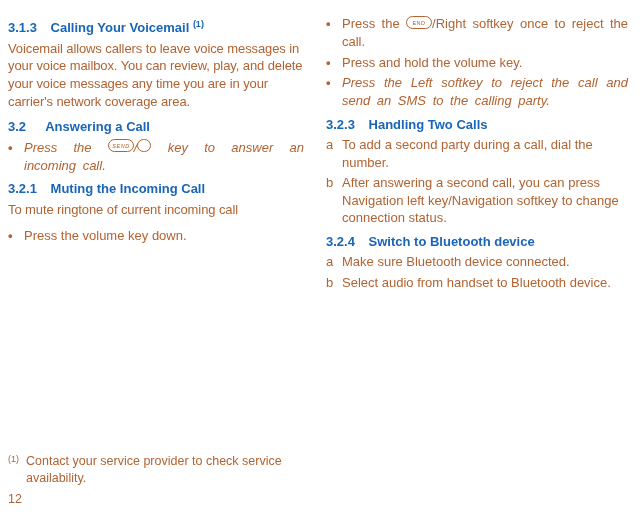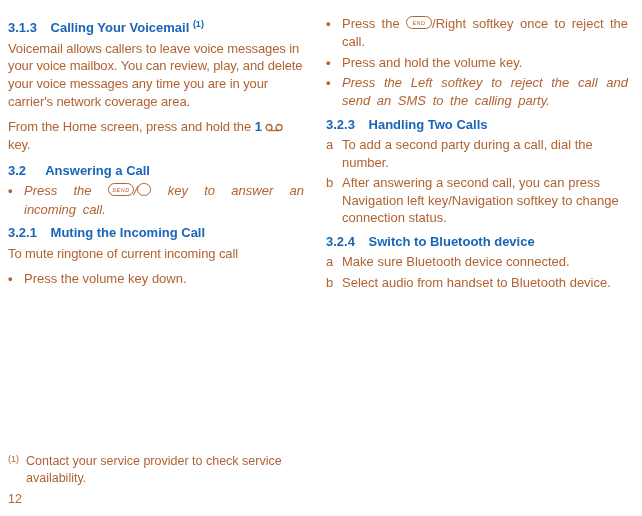--- a/index.html
+++ b/index.html
@@ -102,32 +102,20 @@
   <div class="col left">
 
     <div class="section-head">
       <span class="num">3.1.3</span>
       <span>Calling Your Voicemail</span>
       <span class="sup">(1)</span>
     </div>
 
     <div class="body">Voicemail allows callers to leave voice messages in your voice mailbox. You can review, play, and delete your voice messages any time you are in your carrier's network coverage area.</div>
 
-    <div class="body">
-      <span>From the Home screen, press and hold the </span><span style="color:#1965b8;font-weight:bold">1</span>
-      <span class="voicemail-icon">
-        <svg width="18" height="9" viewBox="0 0 18 9">
-            <g fill="none" stroke="#b16332" stroke-width="1.3">
-              <circle cx="4" cy="4.5" r="3"></circle>
-              <circle cx="14" cy="4.5" r="3"></circle>
-              <line x1="4" y1="7.5" x2="14" y2="7.5"></line>
-            </g>
-          </svg>
-      </span><span> key.</span>
-    </div>
 
     <div class="section-head-big">
       <span class="num" style="margin-right:16px">3.2</span>
       <span>Answering a Call</span>
     </div>
 
     <div class="bullets">
       <div class="bullet justify">
         <span class="dot">•</span>
         <span class="ls-wide">

